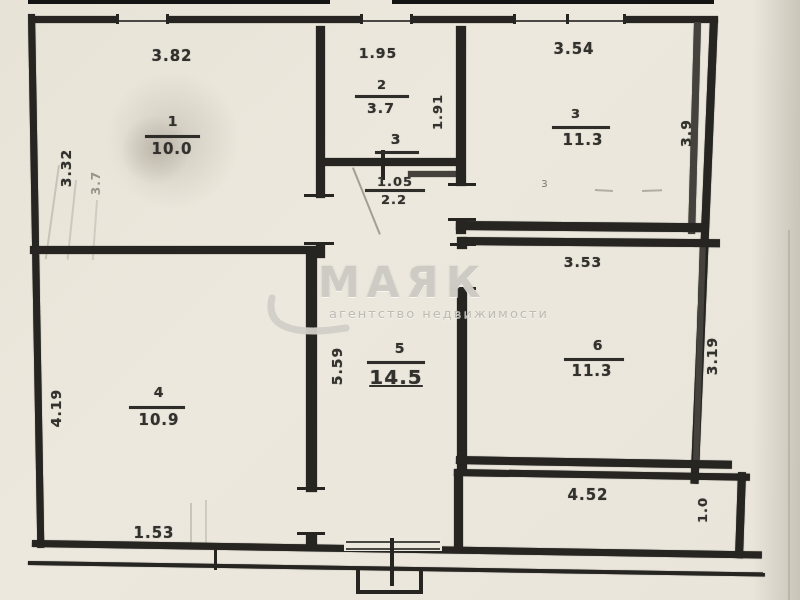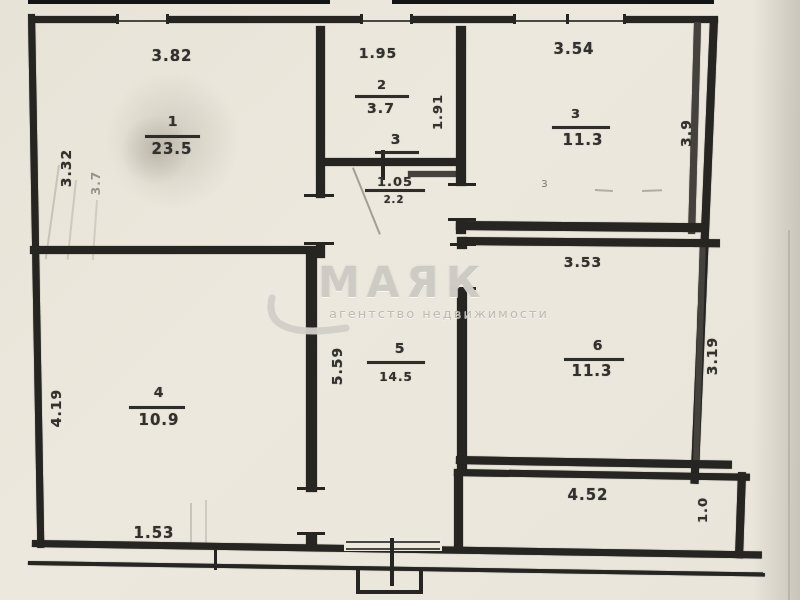--- a/index.html
+++ b/index.html
@@ -127,52 +127,52 @@
   <div class="wall" style="left:738px;top:472px;width:8px;height:86px;transform:rotate(2deg);"></div>
 
   <div class="wall" style="left:306px;top:250px;width:11px;height:242px;"></div>
   <div class="wall" style="left:306px;top:534px;width:11px;height:14px;"></div>
   <div class="tick" style="left:297px;top:487px;width:28px;height:3px;"></div>
   <div class="tick" style="left:297px;top:532px;width:28px;height:3px;"></div>
 
   <div class="lbl" style="left:172px;top:56px;font-size:15px;">3.82</div>
   <div class="lbl" style="left:173px;top:121px;font-size:14px;">1</div>
   <div class="uline" style="left:145px;top:135px;width:55px;"></div>
-  <div class="lbl" style="left:172px;top:149px;font-size:15px;">23.5</div>
+  <div class="lbl" style="left:172px;top:149px;font-size:15px;">10.0</div>
   <div class="lbl v" style="left:66px;top:168px;font-size:14px;">3.32</div>
   <div class="lbl v ghost" style="left:96px;top:183px;font-size:12px;">3.7</div>
 
   <div class="lbl" style="left:378px;top:53px;font-size:14px;">1.95</div>
   <div class="lbl" style="left:382px;top:84px;font-size:13px;">2</div>
   <div class="uline" style="left:355px;top:95px;width:54px;"></div>
   <div class="lbl" style="left:381px;top:108px;font-size:14px;">3.7</div>
   <div class="lbl v" style="left:437px;top:112px;font-size:13px;">1.91</div>
 
   <div class="lbl" style="left:396px;top:139px;font-size:14px;">3</div>
   <div class="uline" style="left:375px;top:151px;width:44px;"></div>
   <div class="lbl" style="left:395px;top:181px;font-size:13px;">1.05</div>
   <div class="uline" style="left:365px;top:189px;width:60px;"></div>
-  <div class="lbl" style="left:394px;top:199px;font-size:10px;">2.2</div>
+  <div class="lbl" style="left:394px;top:199px;font-size:13px;">2.2</div>
 
   <div class="lbl" style="left:574px;top:49px;font-size:15px;">3.54</div>
   <div class="lbl" style="left:576px;top:113px;font-size:13px;">3</div>
   <div class="uline" style="left:552px;top:126px;width:58px;"></div>
   <div class="lbl" style="left:583px;top:140px;font-size:15px;">11.3</div>
   <div class="lbl v" style="left:686px;top:133px;font-size:14px;">3.9</div>
   <div class="lbl faint" style="left:545px;top:183px;font-size:12px;">з</div>
 
   <div class="lbl" style="left:583px;top:262px;font-size:14px;">3.53</div>
   <div class="lbl" style="left:598px;top:345px;font-size:14px;">6</div>
   <div class="uline" style="left:564px;top:358px;width:60px;"></div>
   <div class="lbl" style="left:592px;top:371px;font-size:15px;">11.3</div>
   <div class="lbl v" style="left:712px;top:356px;font-size:14px;">3.19</div>
 
   <div class="lbl" style="left:400px;top:348px;font-size:14px;">5</div>
   <div class="uline" style="left:367px;top:361px;width:58px;"></div>
-  <div class="lbl" style="left:396px;top:377px;font-size:12px;">14.5</div>
+  <div class="lbl" style="left:396px;top:377px;font-size:20px;text-decoration:underline;">14.5</div>
   <div class="lbl v" style="left:337px;top:366px;font-size:14px;">5.59</div>
 
   <div class="lbl" style="left:159px;top:392px;font-size:14px;">4</div>
   <div class="uline" style="left:129px;top:406px;width:56px;"></div>
   <div class="lbl" style="left:159px;top:420px;font-size:15px;">10.9</div>
   <div class="lbl v" style="left:56px;top:408px;font-size:14px;">4.19</div>
   <div class="lbl" style="left:154px;top:533px;font-size:15px;">1.53</div>
 
   <div class="lbl" style="left:588px;top:495px;font-size:15px;">4.52</div>
   <div class="lbl v" style="left:702px;top:510px;font-size:13px;">1.0</div>

